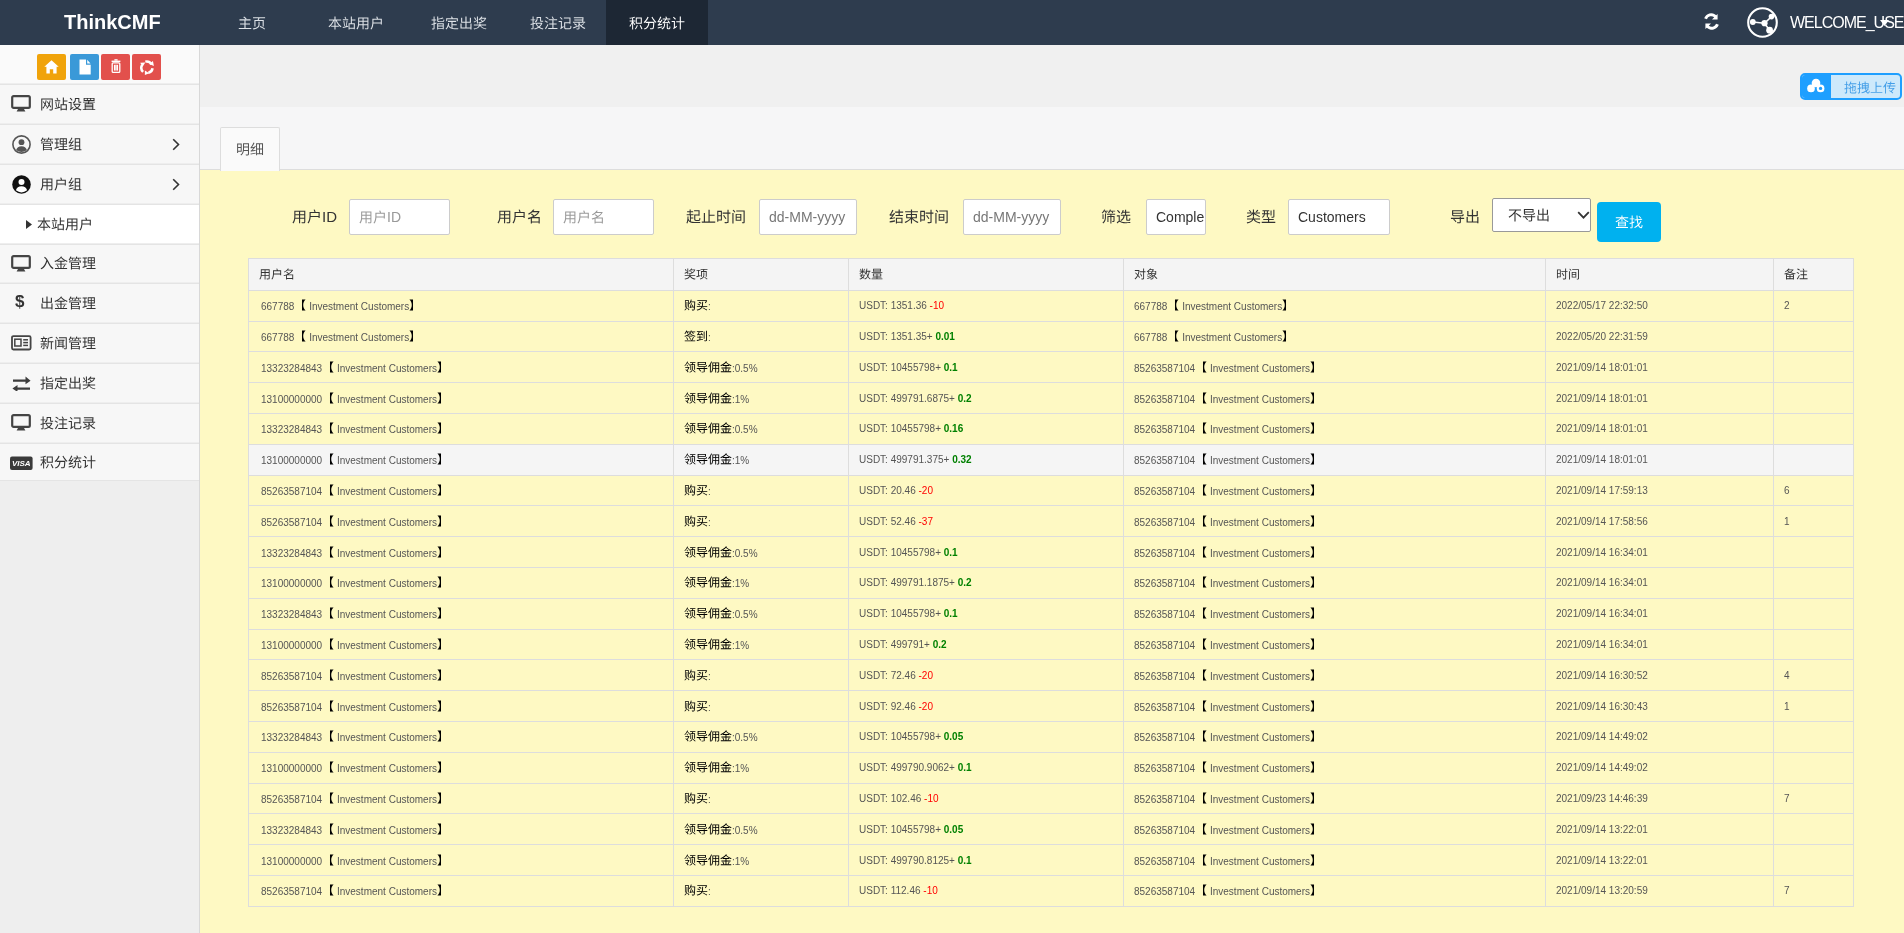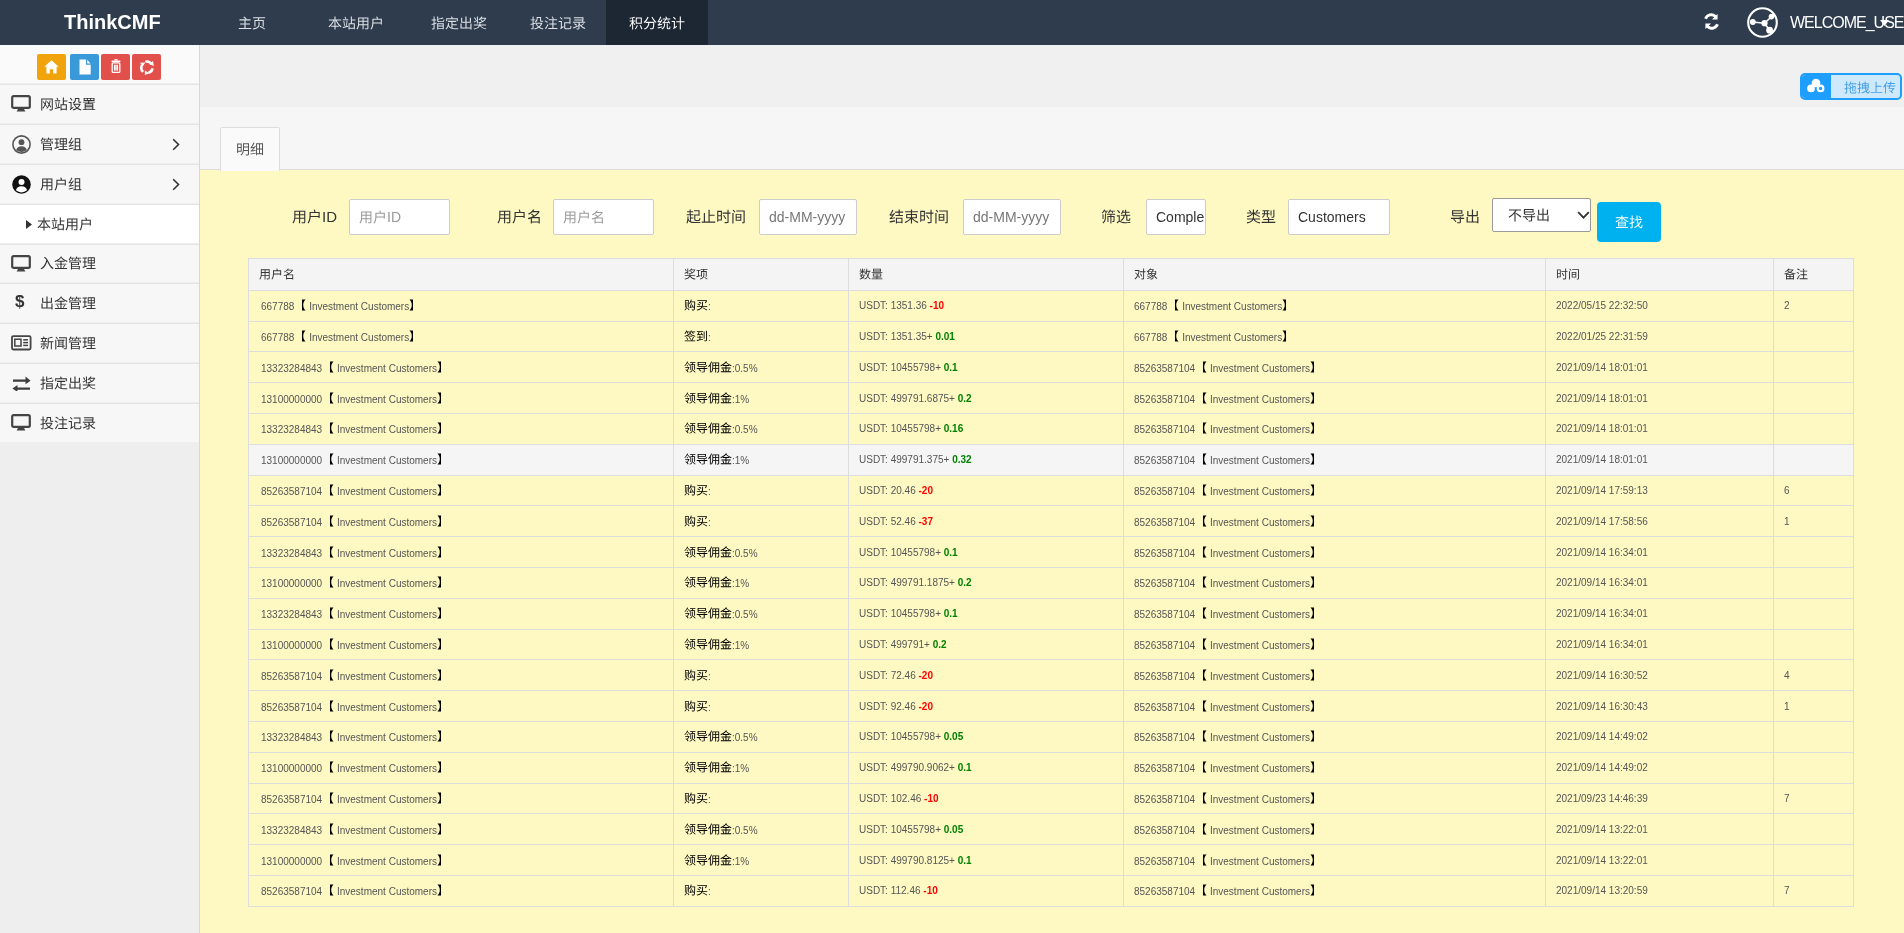--- a/index.html
+++ b/index.html
@@ -28,21 +28,21 @@
 #fbtn{position:absolute;left:1597px;top:202px;width:64px;height:40px;background:#00b1ef;border-radius:4px;text-align:center;line-height:40px}
 
 #upbtn{position:absolute;left:1800px;top:73px;width:102px;height:27px;border:2px solid #1e9fff;border-radius:5px;background:#cde9fb;overflow:hidden}
 #upico{position:absolute;left:-1px;top:-1px;width:30px;height:25px;background:#1e9fff}
 
 #tbl{position:absolute;left:248px;top:258px;border-collapse:collapse;table-layout:fixed;width:1605px;font-size:10px}
 #tbl th{background:#f4f4f4;color:#333;font-weight:normal;text-align:left;border:1px solid #ddd;padding:0 10px;height:31.8px}
 #tbl td{color:#555;border:1px solid #ddd;padding:0 10px;height:30.8px;overflow:hidden;white-space:nowrap}
 #tbl td:first-child{padding-left:12px}
 #tbl tr.hov td{background:#f5f5f5}
-.neg{color:#f00;font-weight:bold}
+.neg{color:#f00;font-weight:normal}
 .pos{color:#008000;font-weight:bold}
 </style></head><body>
 <div id="page">
     <svg width="0" height="0" style="position:absolute">
       <defs>
         <g id="u3010" transform="scale(1,-1)">
           <path d="M966 841V846H666V-86H966V-81C857 11 768 177 768 380C768 583 857 749 966 841Z"></path>
         </g>
         <g id="u3011" transform="scale(1,-1)">
           <path d="M334 -86V846H34V841C143 749 232 583 232 380C232 177 143 11 34 -81V-86Z"></path>
@@ -422,20 +422,32 @@
       <div class="mitem" style="top:357.8px;height:38.8px;">
         <svg class="abs" style="left:11px;top:10px" width="20" height="17" viewBox="0 0 20 17">
           <rect x="1.2" y="1.2" width="17.6" height="11.6" rx="1.4" fill="none" stroke="#444" stroke-width="2.2"></rect>
           <path d="M7 14 h6 l1.4 2.6 H5.6 Z" fill="#444"></path>
         </svg>
         <div class="mtext" style="top:9.8px"><svg class="ct" style="fill:#333;" width="56" height="14" viewBox="0 -880 4000 1000">
             <use href="#u6295" x="0"></use>
             <use href="#u6ce8" x="1000"></use>
             <use href="#u8bb0" x="2000"></use>
             <use href="#u5f55" x="3000"></use>
+          </svg></div>
+      </div>
+      <div class="mitem" style="top:397.6px;height:38.8px;border-bottom:1px solid #e4e4e4;">
+        <svg class="abs" style="left:10px;top:12px" width="23" height="15" viewBox="0 0 23 15">
+          <rect x="0" y="0.5" width="22.6" height="13.6" rx="2" fill="#3a3a3a"></rect>
+          <text x="11.3" y="10.3" fill="#fff" font-size="8" font-style="italic" font-weight="bold" text-anchor="middle" font-family="Liberation Sans">VISA</text>
+        </svg>
+        <div class="mtext" style="top:9.8px"><svg class="ct" style="fill:#333;" width="56" height="14" viewBox="0 -880 4000 1000">
+            <use href="#u79ef" x="0"></use>
+            <use href="#u5206" x="1000"></use>
+            <use href="#u7edf" x="2000"></use>
+            <use href="#u8ba1" x="3000"></use>
           </svg></div>
       </div>
     </div>
     <div id="strip1"></div>
     <div id="strip2"></div>
     <div id="tab"><svg class="ct" style="fill:#555;" width="28" height="14" viewBox="0 -880 2000 1000">
         <use href="#u660e" x="0"></use>
         <use href="#u7ec6" x="1000"></use>
       </svg></div>
     <div id="upbtn">
@@ -559,40 +571,40 @@
           <td><svg class="ct" style="" width="24" height="12" viewBox="0 -880 2000 1000">
               <use href="#u8d2d" x="0"></use>
               <use href="#u4e70" x="1000"></use>
             </svg>:</td>
           <td>USDT: 1351.36 <span class="neg">-10</span></td>
           <td>667788<svg class="ct" style="" width="12" height="12" viewBox="0 -880 1000 1000">
               <use href="#u3010" x="0"></use>
             </svg><span> Investment Customers</span><svg class="ct" style="" width="12" height="12" viewBox="0 -880 1000 1000">
               <use href="#u3011" x="0"></use>
             </svg></td>
-          <td>2022/05/15 22:32:50</td>
+          <td>2022/05/17 22:32:50</td>
           <td>2</td>
         </tr>
         <tr>
           <td>667788<svg class="ct" style="" width="12" height="12" viewBox="0 -880 1000 1000">
               <use href="#u3010" x="0"></use>
             </svg><span> Investment Customers</span><svg class="ct" style="" width="12" height="12" viewBox="0 -880 1000 1000">
               <use href="#u3011" x="0"></use>
             </svg></td>
           <td><svg class="ct" style="" width="24" height="12" viewBox="0 -880 2000 1000">
               <use href="#u7b7e" x="0"></use>
               <use href="#u5230" x="1000"></use>
             </svg>:</td>
           <td>USDT: 1351.35+ <span class="pos">0.01</span></td>
           <td>667788<svg class="ct" style="" width="12" height="12" viewBox="0 -880 1000 1000">
               <use href="#u3010" x="0"></use>
             </svg><span> Investment Customers</span><svg class="ct" style="" width="12" height="12" viewBox="0 -880 1000 1000">
               <use href="#u3011" x="0"></use>
             </svg></td>
-          <td>2022/01/25 22:31:59</td>
+          <td>2022/05/20 22:31:59</td>
           <td></td>
         </tr>
         <tr>
           <td>13323284843<svg class="ct" style="" width="12" height="12" viewBox="0 -880 1000 1000">
               <use href="#u3010" x="0"></use>
             </svg><span> Investment Customers</span><svg class="ct" style="" width="12" height="12" viewBox="0 -880 1000 1000">
               <use href="#u3011" x="0"></use>
             </svg></td>
           <td><svg class="ct" style="" width="48" height="12" viewBox="0 -880 4000 1000">
               <use href="#u9886" x="0"></use>

